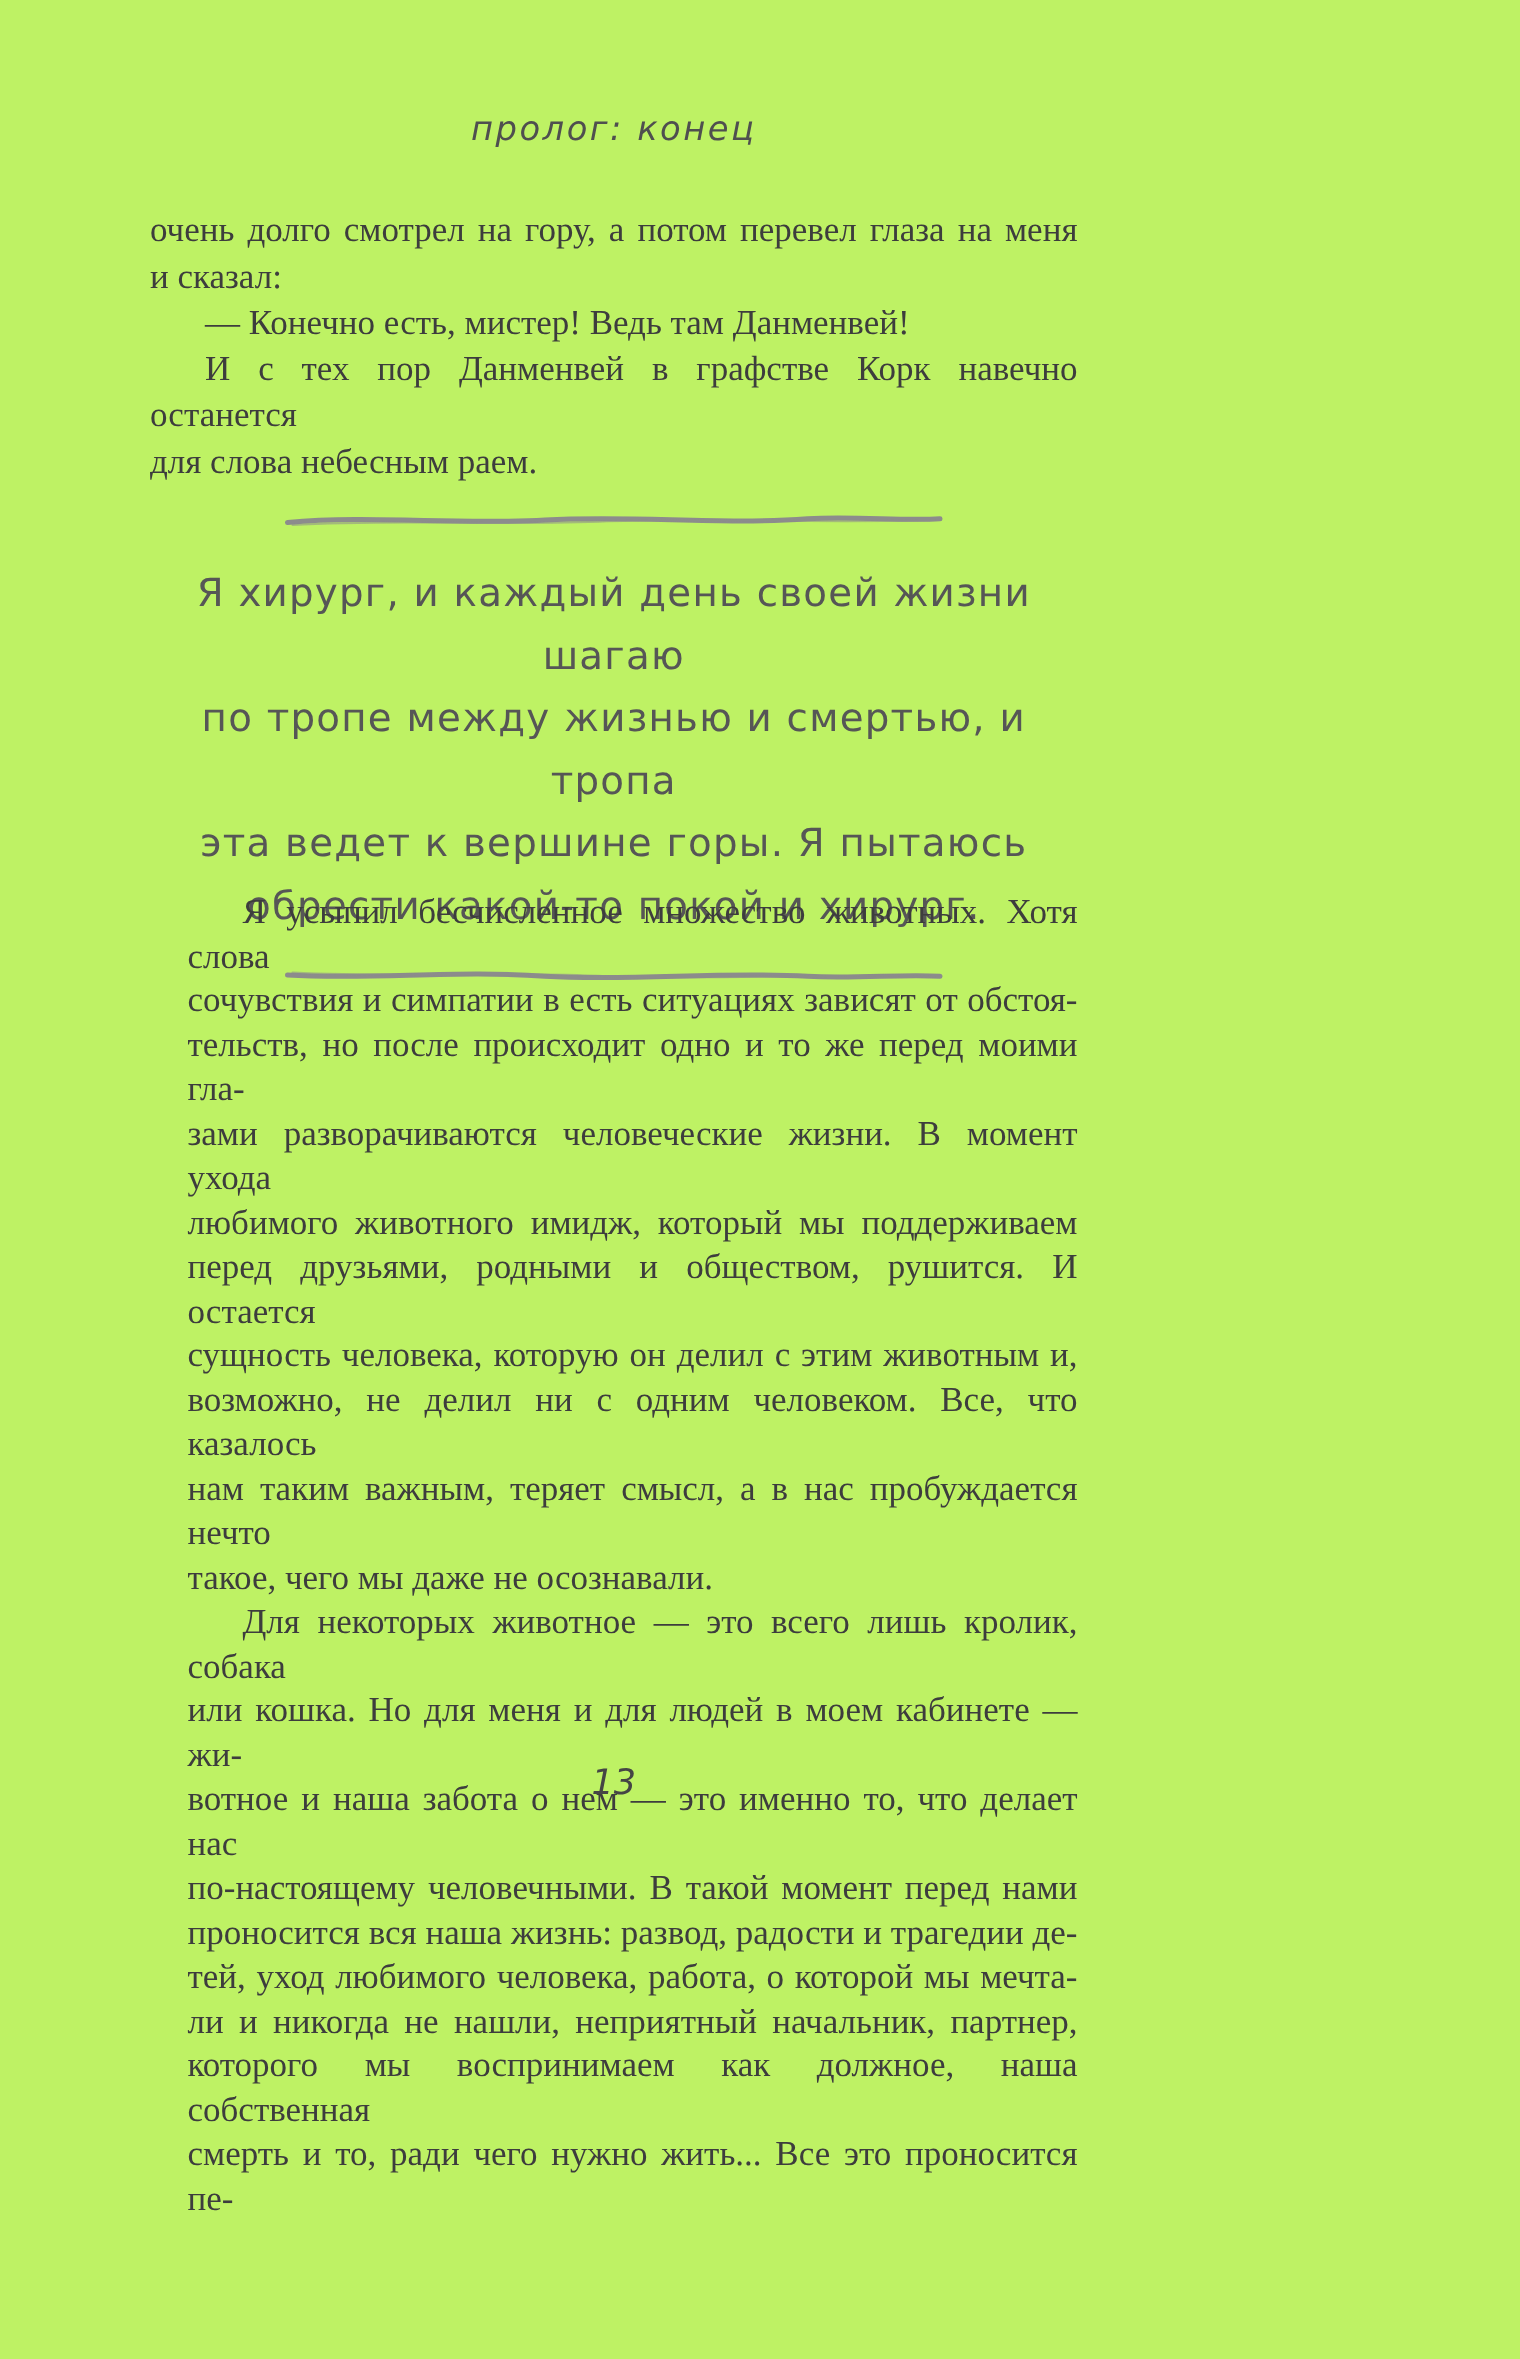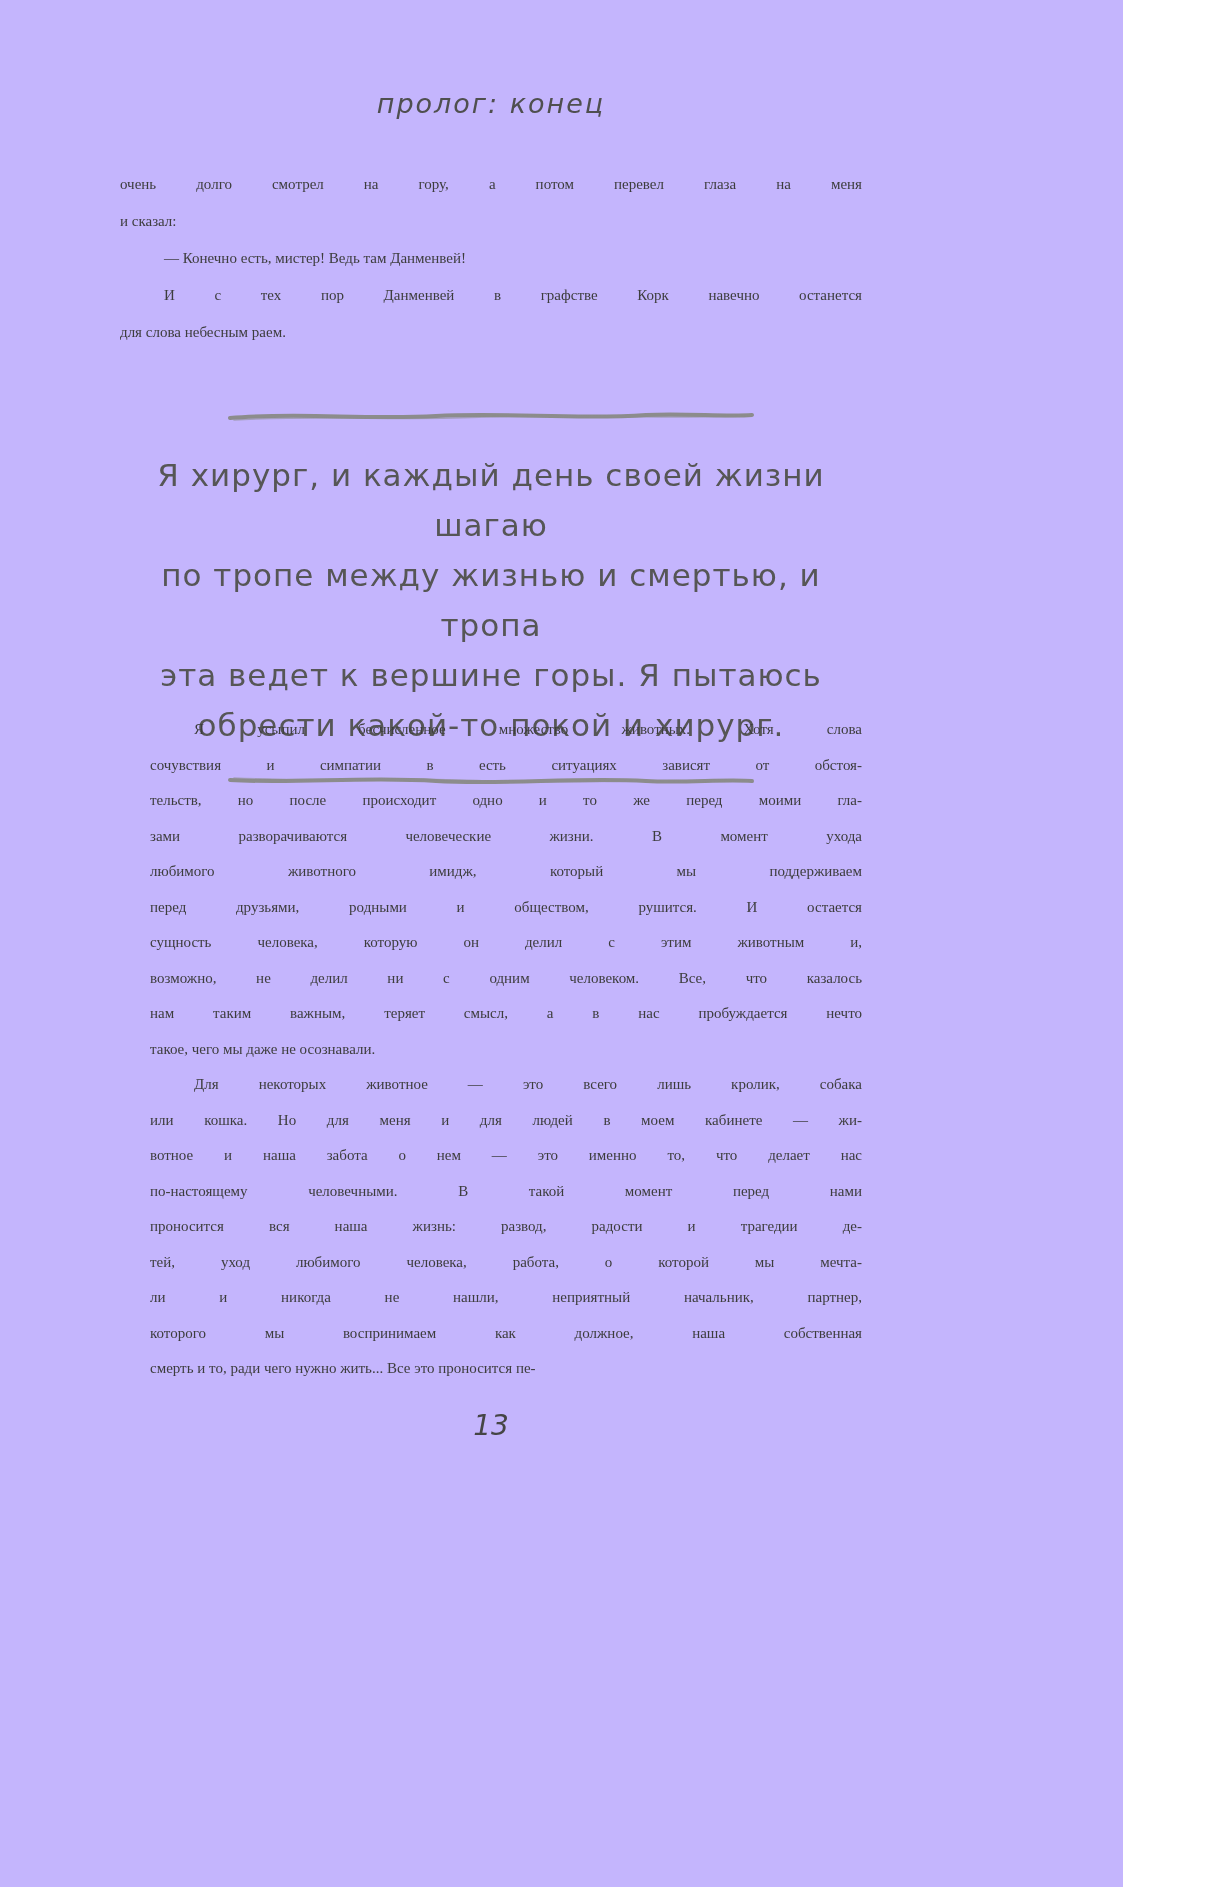--- a/index.html
+++ b/index.html
@@ -9,42 +9,42 @@
   }
   body {
     width: 1216px;
     height: 1887px;
     font-family: "Liberation Serif", serif;
     color: #3d3d3d;
     overflow: hidden;
   }
   .page {
     position: relative;
-    width: 1123px;
+    width: 1216px;
     height: 1887px;
-    background: #c4b5fd;
+    background: #bef264;
   }
   .content-col {
     position: absolute;
     left: 120px;
     width: 742px;
   }
   
   .running-head {
     top: 88px;
     text-align: center;
     font-family: "DejaVu Sans", sans-serif;
     font-style: italic;
     font-size: 27px;
     letter-spacing: 2px;
     color: #4f4f4f;
   }
   
   .textblock { }
-  .para { font-size: 15px; }
+  .para { font-size: 28px; }
   .intro-block { top: 166px; }
   .intro-block .line { line-height: 37px; }
   .body-block { top: 712px; }
   .body-block .line { line-height: 35.5px; margin-left: 30px; }
   .line {
     text-align: justify;
     text-align-last: justify;
     white-space: normal;
   }
   .line.last {

